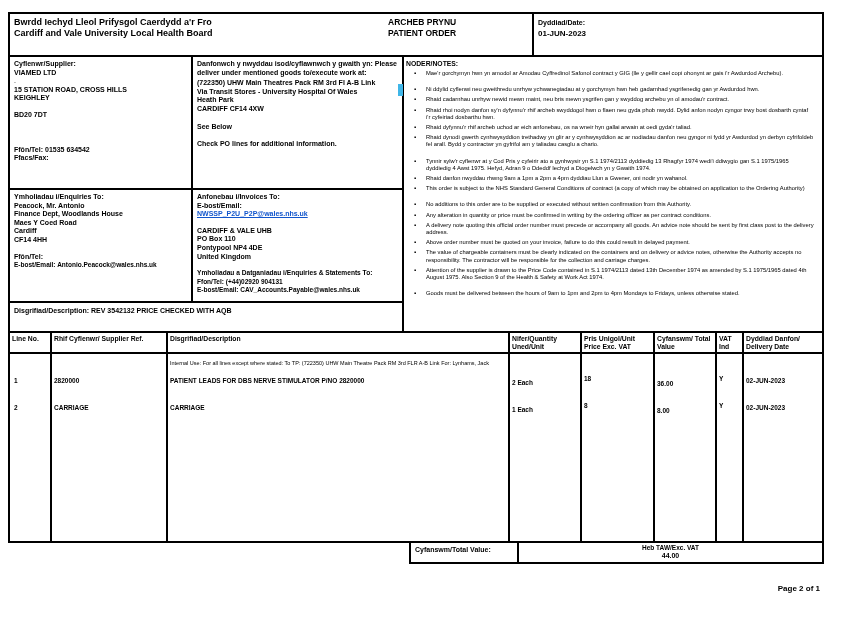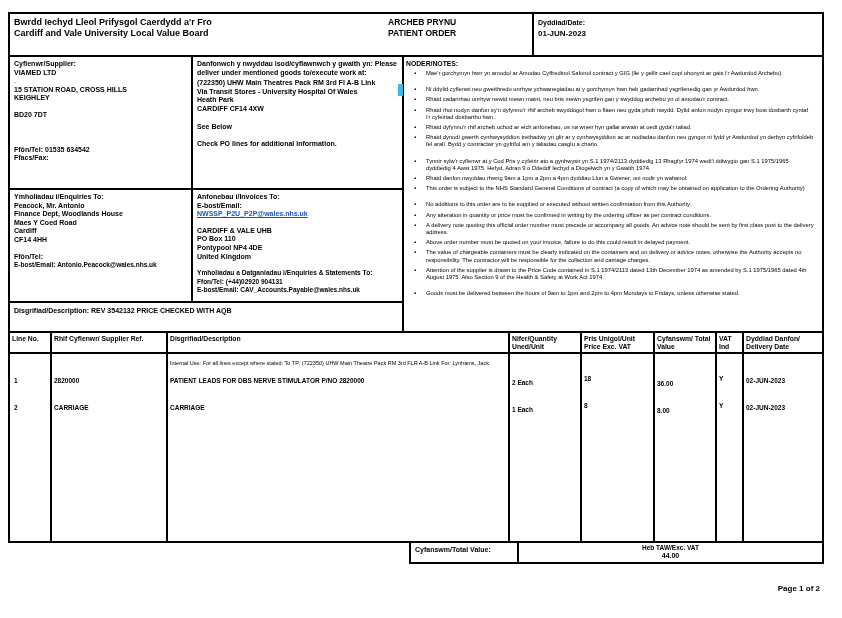--- a/index.html
+++ b/index.html
@@ -38,21 +38,21 @@
   .footer{position:absolute;font-size:8px;font-weight:bold;}
 </style>
 </head>
 <body>
 
 <div class="page">
 
   <div class="box" style="left:8px;top:12px;width:816px;height:45px;">
     <div class="hdr-org t9 b">
       <div>Bwrdd Iechyd Lleol Prifysgol Caerdydd a'r Fro</div>
-      <div>Cardiff and Vale University Local Value Board</div>
+      <div>Cardiff and Vale University Local Health Board</div>
     </div>
     <div class="doc-title b" style="font-size:8.5px;line-height:10.5px;">
       <div>ARCHEB PRYNU</div>
       <div>PATIENT ORDER</div>
     </div>
     <div class="hcell" style="left:522px;width:105px;">
       <div class="lbl">Dyddiad/Date:</div>
       <div class="val">01-JUN-2023</div>
     </div>
   </div>
@@ -232,15 +232,15 @@
   </div>
 
   <div class="box nt" style="left:409px;top:543px;width:415px;height:21px;">
     <div style="position:absolute;left:0;top:0;bottom:0;width:108px;border-right:2px solid #000;box-sizing:border-box;padding:3px 4px;font-size:7px;font-weight:bold;">Cyfanswm/Total Value:</div>
     <div style="position:absolute;left:108px;right:0;top:0;bottom:0;text-align:center;padding-top:1px;">
       <div style="font-size:6.5px;font-weight:bold;line-height:8px;">Heb TAW/Exc. VAT</div>
       <div style="font-size:7px;font-weight:bold;line-height:8px;">44.00</div>
     </div>
   </div>
 
-  <div class="footer" style="right:22px;top:584px;">Page 1 of 2</div>
+  <div class="footer" style="right:22px;top:584px;">Page 2 of 1</div>
 
 </div>
 
 </body></html>

